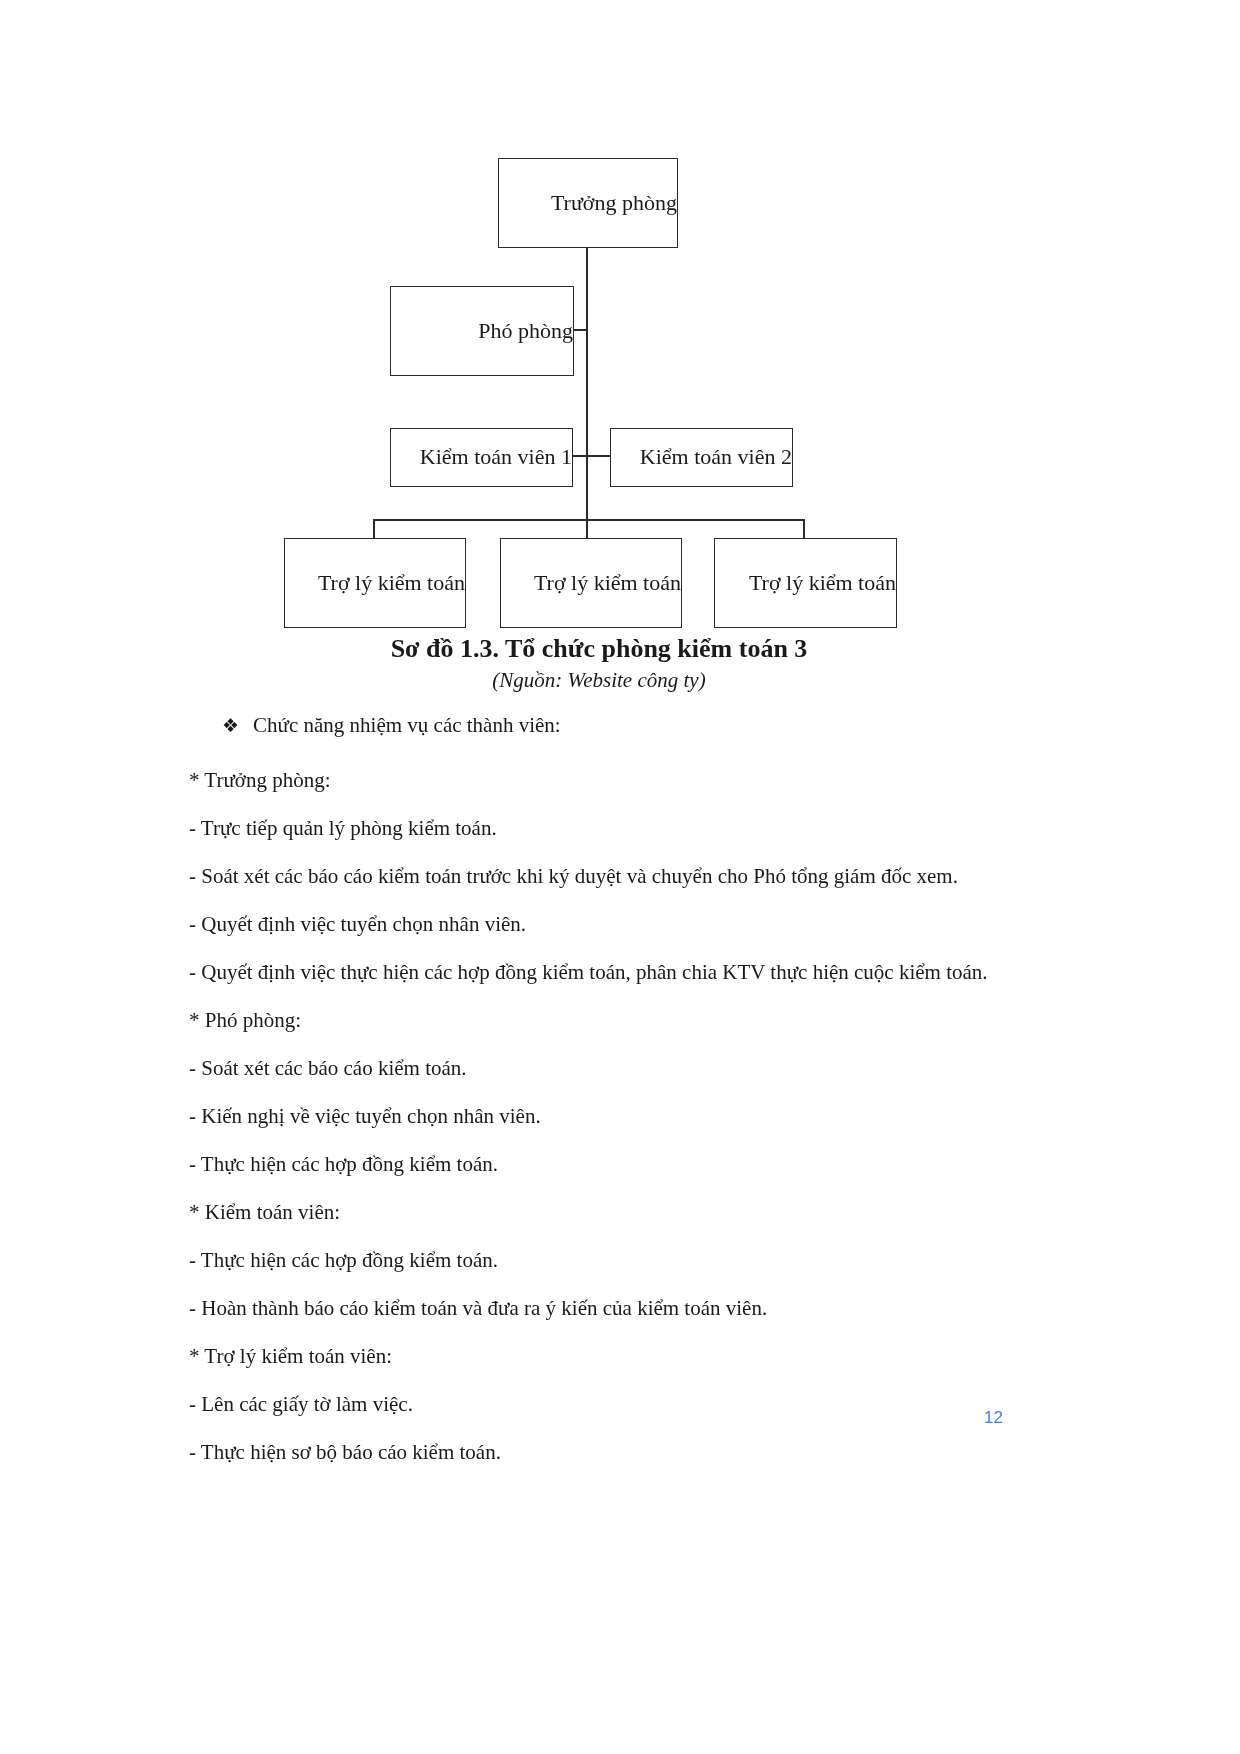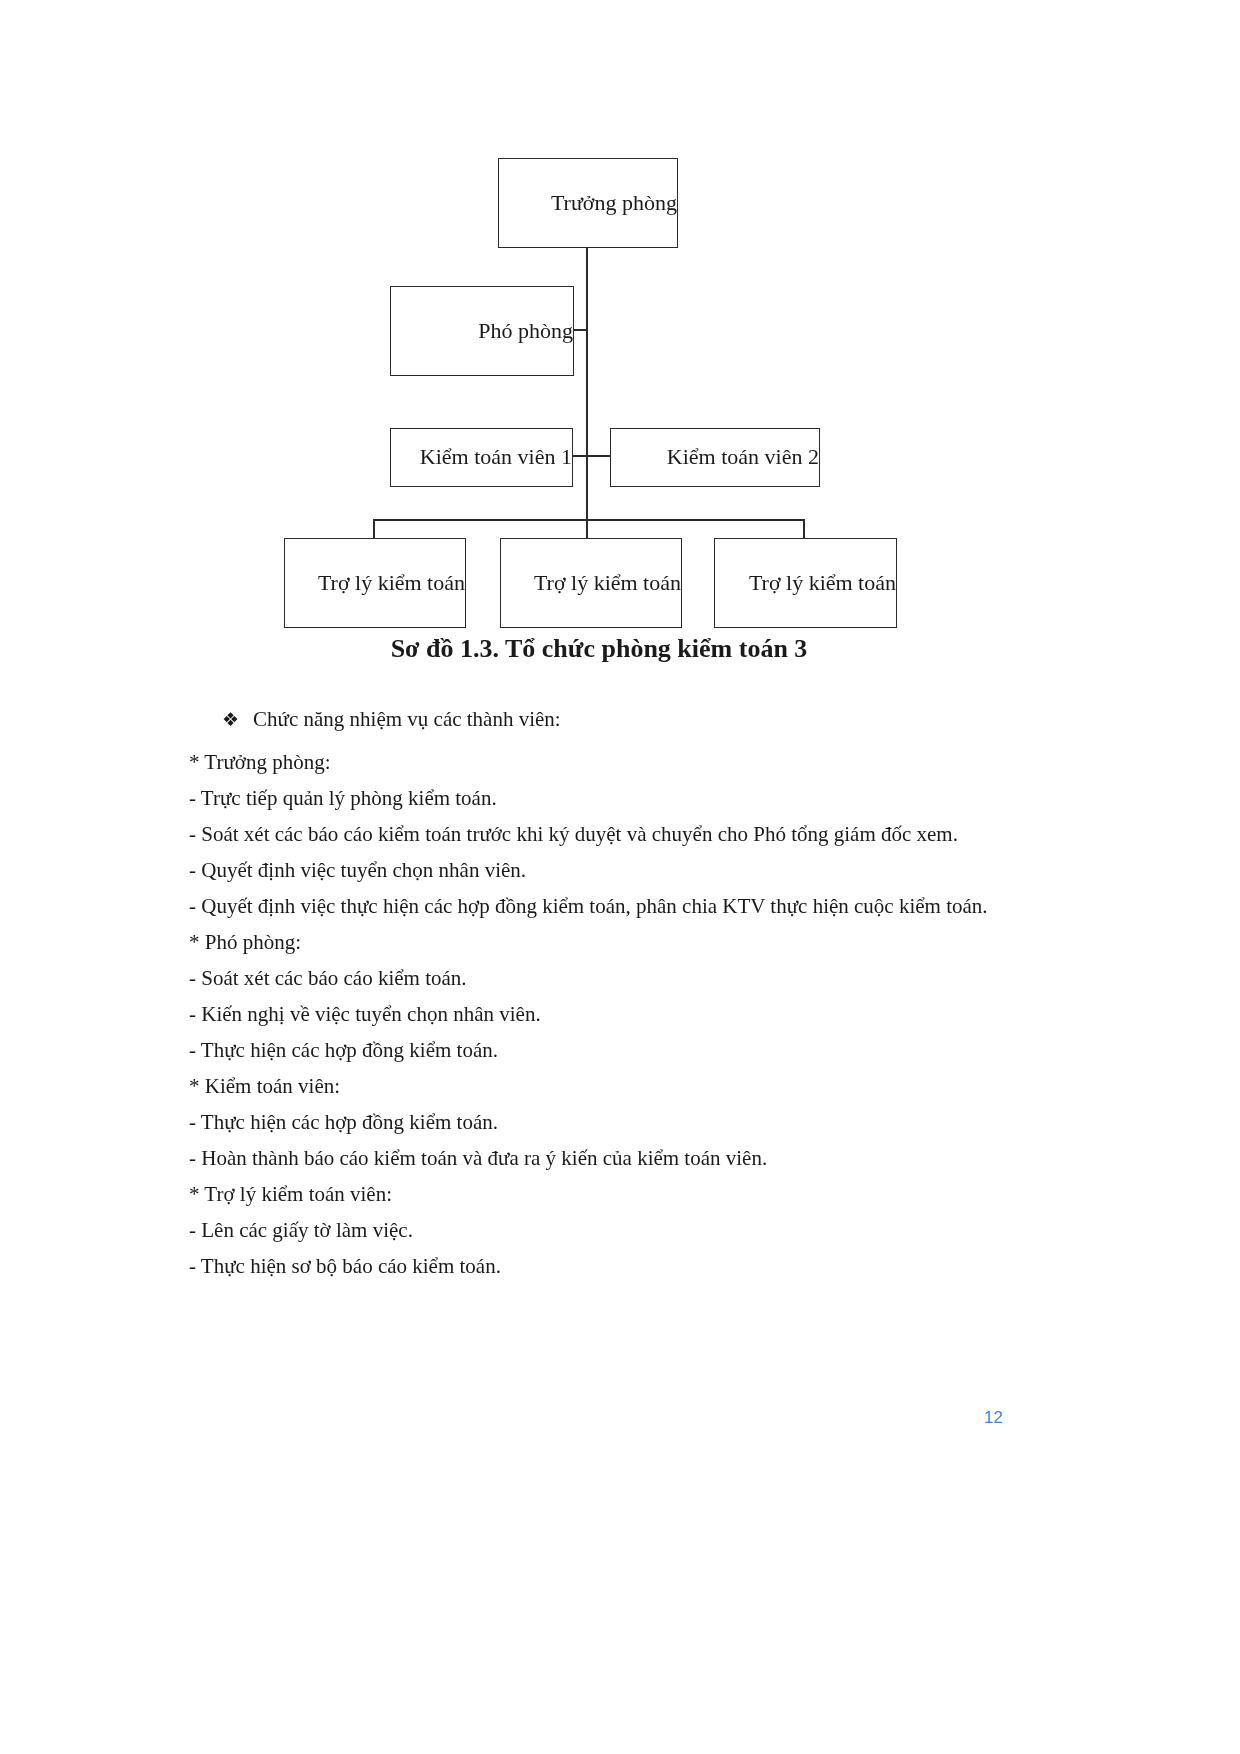--- a/index.html
+++ b/index.html
@@ -30,21 +30,21 @@
     z-index: 2;
   }
   .connector {
     position: absolute;
     background: #2b2b2b;
     z-index: 1;
   }
   .box-truong   { left: 498px; top: 158px; width: 178px; height: 88px; }
   .box-pho      { left: 390px; top: 286px; width: 182px; height: 88px; }
   .box-ktv1     { left: 390px; top: 428px; width: 181px; height: 57px; }
-  .box-ktv2     { left: 610px; top: 428px; width: 181px; height: 57px; padding-left: 27px; }
+  .box-ktv2     { left: 610px; top: 428px; width: 181px; height: 57px; }
   .box-troly1   { left: 284px; top: 538px; width: 180px; height: 88px; }
   .box-troly2   { left: 500px; top: 538px; width: 180px; height: 88px; }
   .box-troly3   { left: 714px; top: 538px; width: 181px; height: 88px; }
 
   .line-v-main  { left: 586px; top: 246px; width: 2px;  height: 292px; }
   .line-h-pho   { left: 572px; top: 329px; width: 15px; height: 2px; }
   .line-h-ktv   { left: 571px; top: 455px; width: 39px; height: 2px; }
   .line-h-dist  { left: 373px; top: 519px; width: 432px; height: 2px; }
   .line-drop-l  { left: 373px; top: 519px; width: 2px;  height: 19px; }
   .line-drop-r  { left: 803px; top: 519px; width: 2px;  height: 19px; }
@@ -68,21 +68,21 @@
     font-size: 21px;
   }
 
   
   .body-text {
     position: absolute;
     left: 185px;
     top: 703px;
     width: 828px;
     font-size: 21px;
-    line-height: 32px;
+    line-height: 44px;
   }
   .bullet-line {
     padding-left: 37px;
     margin-bottom: 10px;
   }
   .bullet-glyph {
     display: inline-block;
     margin-right: 14px;
     font-size: 19px;
   }
@@ -128,20 +128,21 @@
     <span>Trợ lý kiểm toán</span>
   </div>
   <div class="org-box box-troly2">
     <span>Trợ lý kiểm toán</span>
   </div>
   <div class="org-box box-troly3">
     <span>Trợ lý kiểm toán</span>
   </div>
 
   <div class="caption">Sơ đồ 1.3. Tổ chức phòng kiểm toán 3</div>
+  <div class="source-line">(Nguồn: Website công ty)</div>
 
   <div class="body-text">
     <div class="bullet-line">
       <span class="bullet-glyph">❖</span><span>Chức năng nhiệm vụ các thành viên:</span>
     </div>
     <p>* Trưởng phòng:</p>
     <p>- Trực tiếp quản lý phòng kiểm toán.</p>
     <p>- Soát xét các báo cáo kiểm toán trước khi ký duyệt và chuyển cho Phó tổng giám đốc xem.</p>
     <p>- Quyết định việc tuyển chọn nhân viên.</p>
     <p>- Quyết định việc thực hiện các hợp đồng kiểm toán, phân chia KTV thực hiện cuộc kiểm toán.</p>

